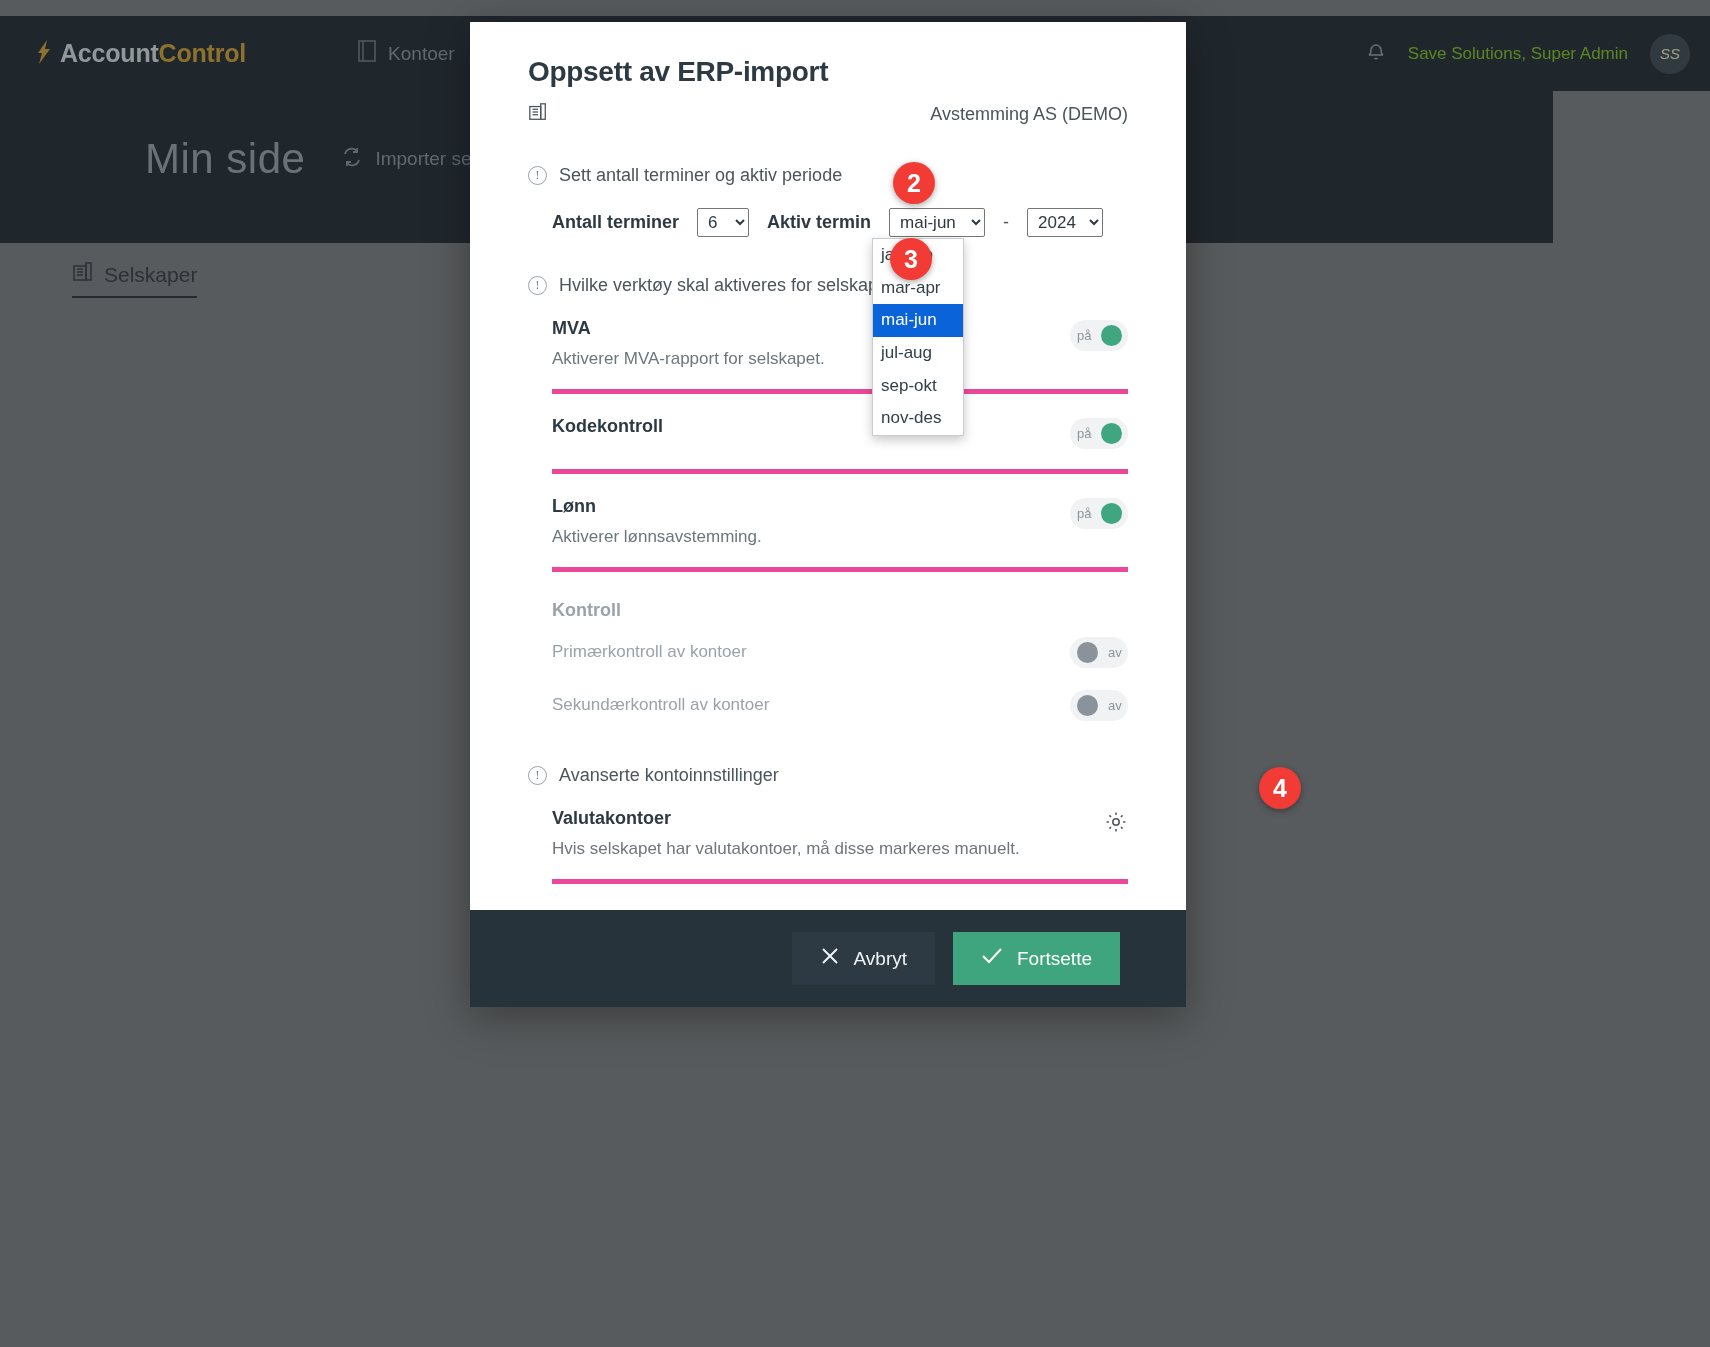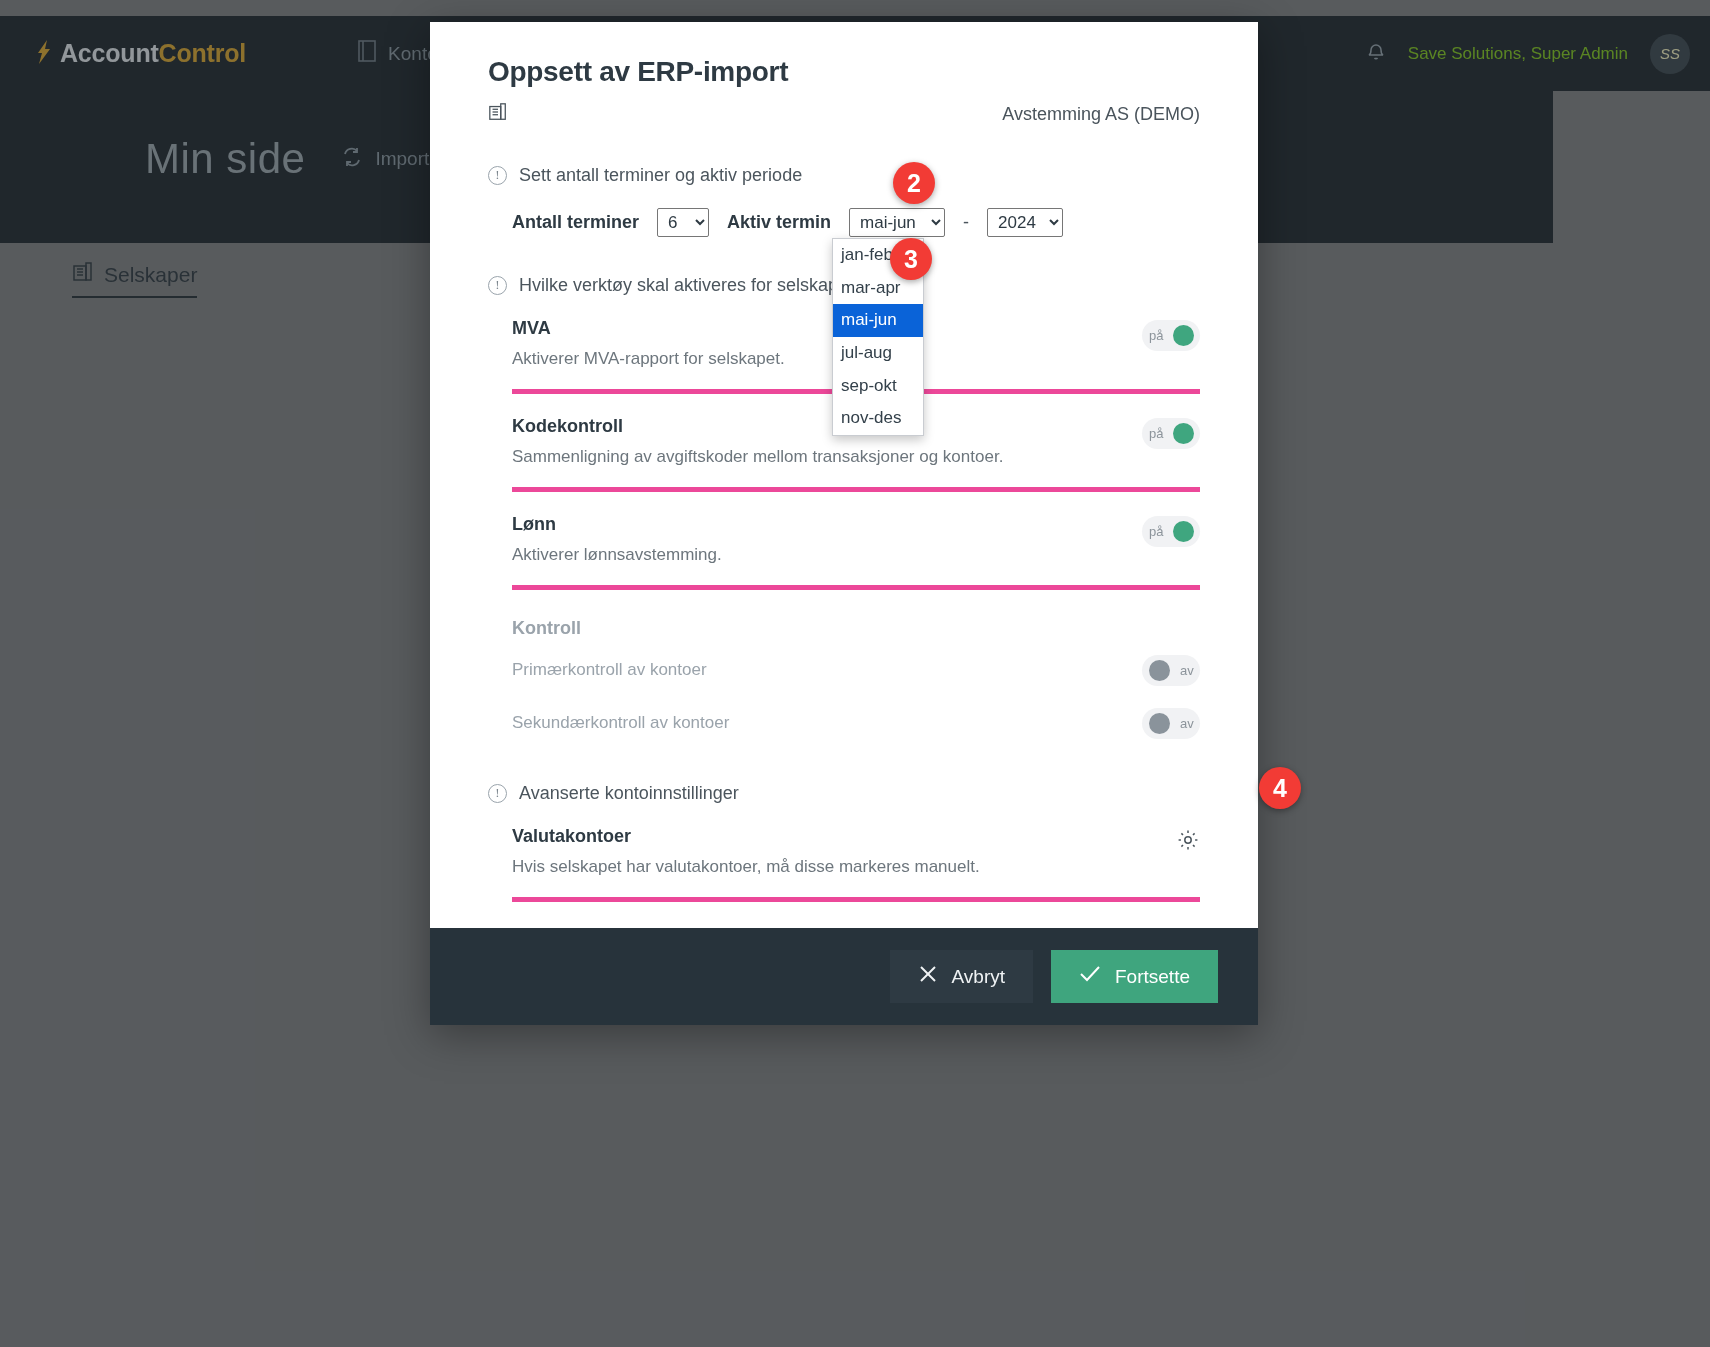--- a/index.html
+++ b/index.html
@@ -55,21 +55,21 @@
     display: flex; align-items: center; gap: 10px;
     padding-bottom: 8px; border-bottom: 2px solid #222b31;
     color: #2b343b; font-size: 21px;
   }
 
   
   .overlay { position: absolute; inset: 0; background: rgba(40,46,52,.45); }
 
   
   .modal {
-    position: absolute; left: 430px; top: 22px; width: 828px;
+    position: absolute; left: 470px; top: 22px; width: 716px;
     background: #fff; box-shadow: 0 10px 40px rgba(0,0,0,.35);
   }
   .modal-body { padding: 34px 58px 26px 58px; }
   .modal-title {
     font-size: 28px; font-weight: bold; color: #2e3a43; letter-spacing: -.3px;
   }
   .company-row {
     margin-top: 14px; display: flex; align-items: center; gap: 10px;
     color: #4a545c; font-size: 18px; justify-content: space-between;
   }
@@ -137,21 +137,21 @@
   .kontroll-row {
     margin-left: 24px; padding: 14px 0 6px 0;
     display: flex; align-items: center; justify-content: space-between;
   }
   .kontroll-label { font-size: 17px; color: #9aa3ab; }
 
   .gear-btn { background: none; border: none; cursor: pointer; color: #4b555d; margin-top: 2px; }
 
   
   .modal-footer {
-    background: #27333b; padding: 22px 40px; display: flex;
+    background: #27333b; padding: 22px 66px; display: flex;
     justify-content: flex-end; align-items: center; gap: 18px; position: relative;
   }
   .btn {
     display: flex; align-items: center; gap: 14px;
     padding: 14px 28px; font-size: 19px; border: none; cursor: pointer;
     font-family: "Liberation Sans", sans-serif;
   }
   .btn-cancel { background: #2e3a43; color: #f0f3f5; }
   .btn-continue { background: #3fa57e; color: #ffffff; }
 
@@ -315,21 +315,20 @@
         </div>
         <div class="toggle on">
           <span class="lbl">på</span>
           <span class="knob"></span>
         </div>
       </div>
 
       <div class="tool-row">
         <div>
           <div class="tool-name">Kodekontroll</div>
-          <div class="tool-desc">Sammenligning av avgiftskoder mellom transaksjoner og kontoer.</div>
         </div>
         <div class="toggle on">
           <span class="lbl">på</span>
           <span class="knob"></span>
         </div>
       </div>
 
       <div class="tool-row">
         <div>
           <div class="tool-name">Lønn</div>

